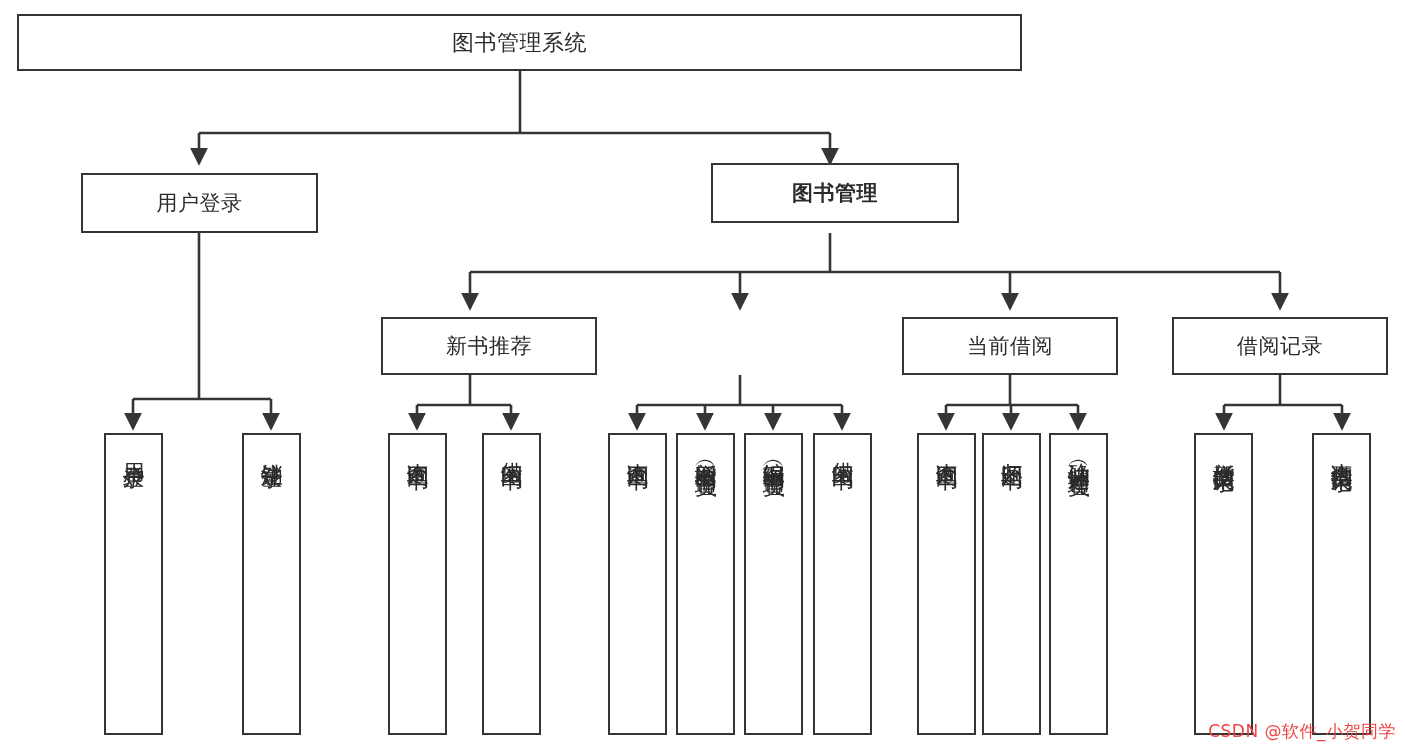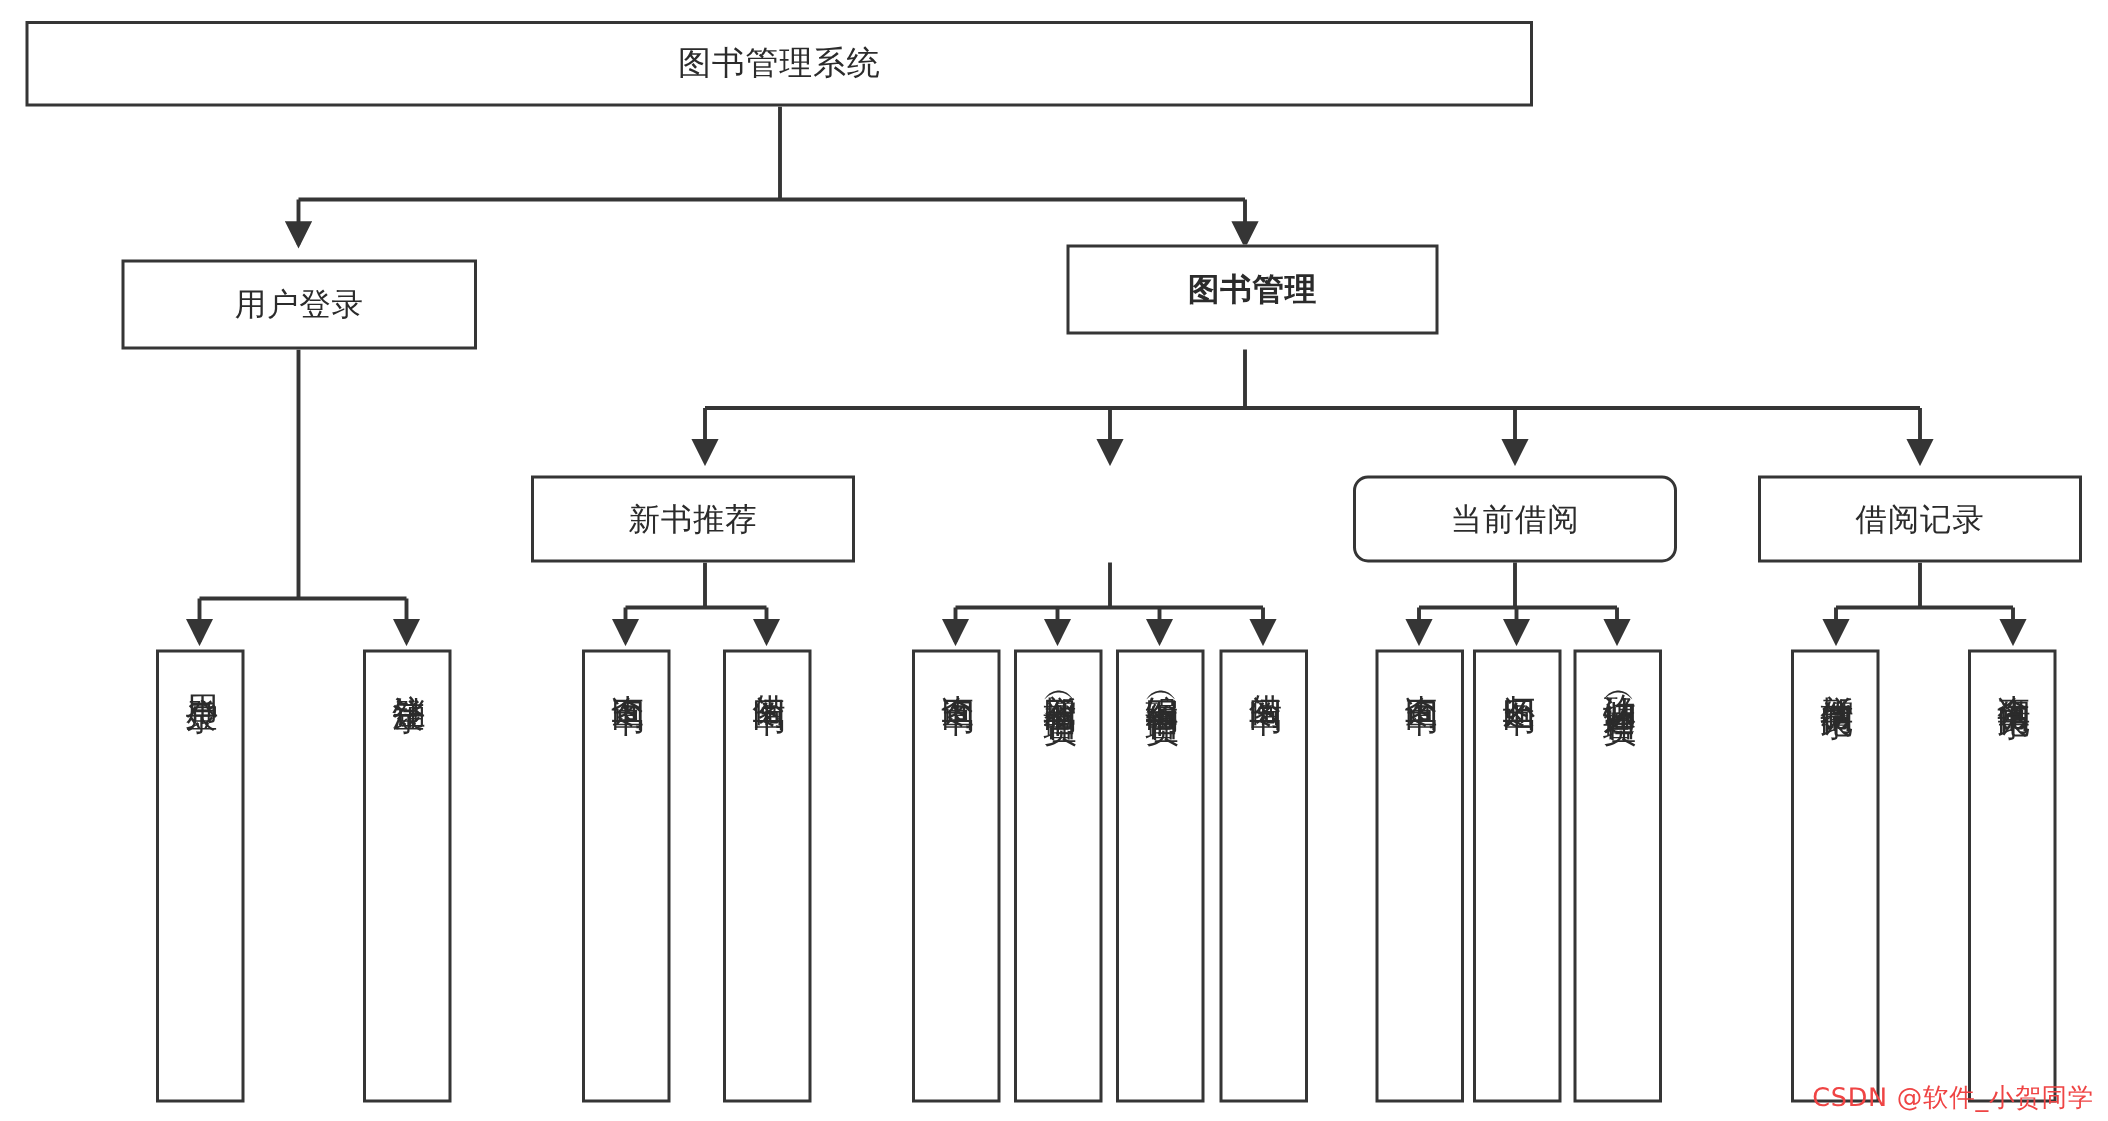--- a/index.html
+++ b/index.html
@@ -128,26 +128,26 @@
   </div>
 
   <div class="node h" style="left:81px;top:173px;width:237px;height:60px;">
     <span class="label">用户登录</span>
   </div>
 
   <div class="node h" style="left:711px;top:163px;width:248px;height:60px;font-weight:bold;">
     <span class="label">图书管理</span>
   </div>
 
-  <div class="node h" style="left:354px;top:317px;width:216px;height:58px;">
+  <div class="node h" style="left:381px;top:317px;width:216px;height:58px;">
     <span class="label">新书推荐</span>
   </div>
 
 
-  <div class="node h" style="left:902px;top:317px;width:216px;height:58px;border-radius:10px;">
+  <div class="node h" style="left:902px;top:317px;width:216px;height:58px;">
     <span class="label">当前借阅</span>
   </div>
 
   <div class="node h" style="left:1172px;top:317px;width:216px;height:58px;">
     <span class="label">借阅记录</span>
   </div>
 
   <div class="node v" style="left:104px;top:433px;width:59px;height:302px;">
     <span class="label">用户登录</span>
   </div>

